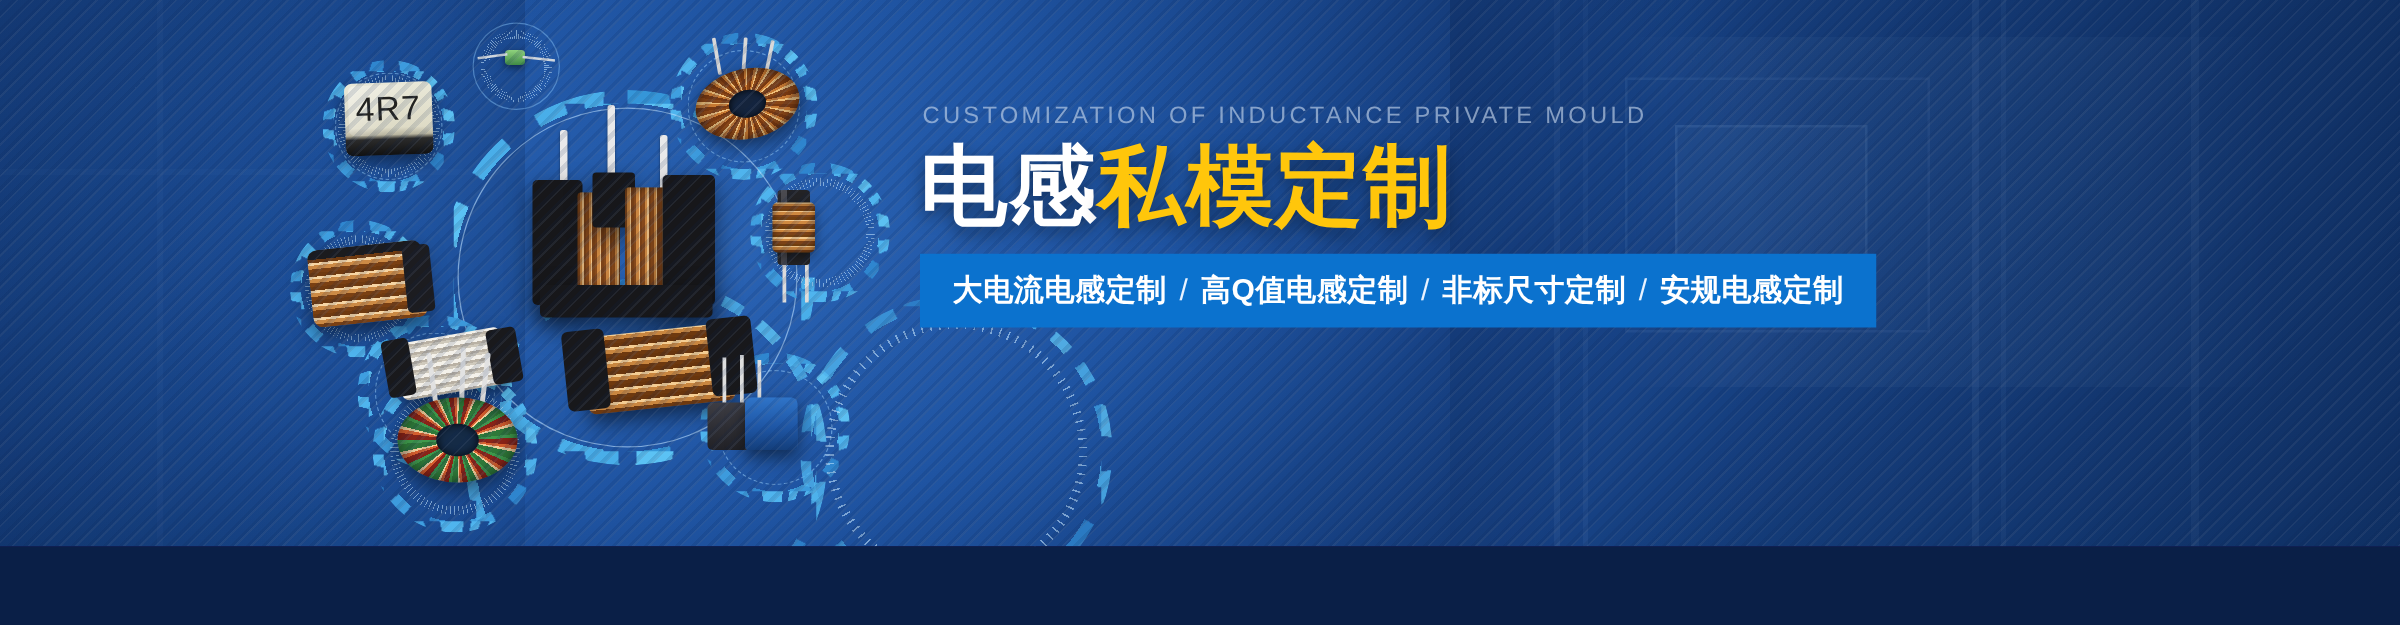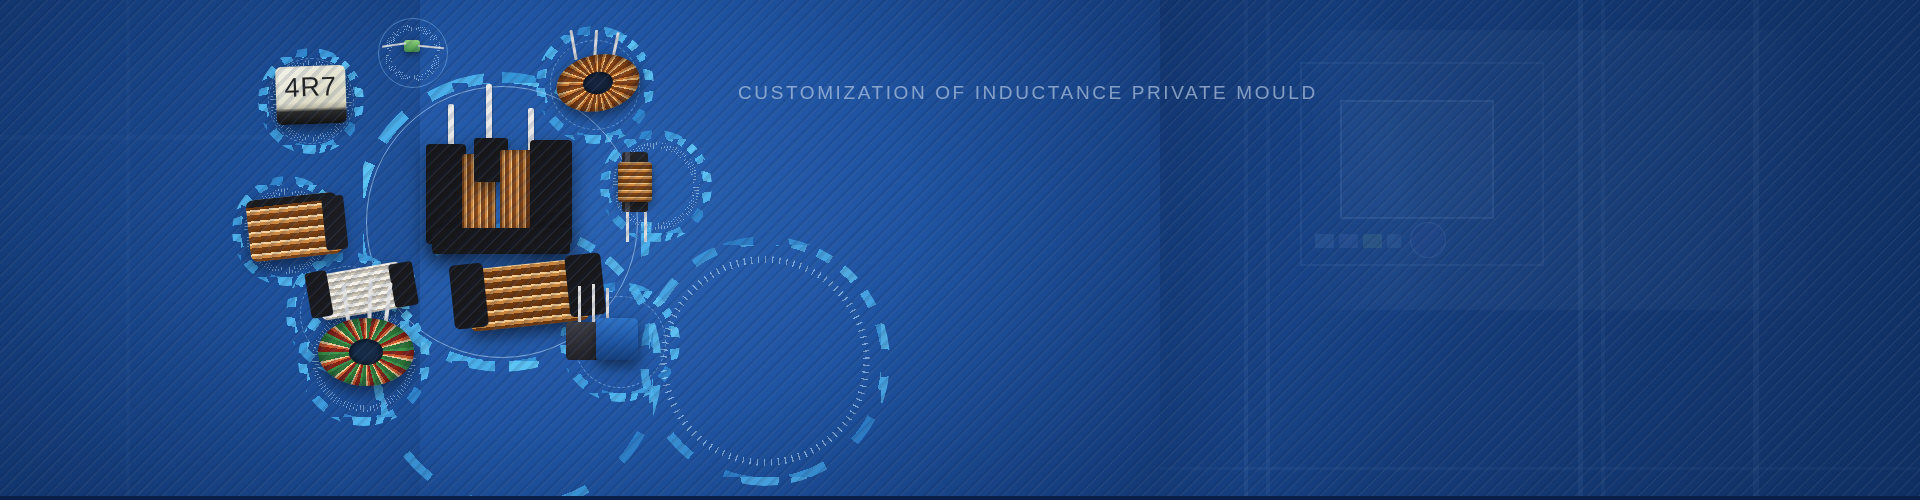--- a/index.html
+++ b/index.html
@@ -2,21 +2,21 @@
 <html><head>
 <meta charset="utf-8">
 <style>
   html, body {
     margin: 0; padding: 0;
     background: #0a1f47;
   }
   .banner {
     position: relative;
     width: 1920px;
-    height: 496px;
+    height: 437px;
     overflow: hidden;
     font-family: "Liberation Sans", "DejaVu Sans", sans-serif;
     background: #6d28d9;
     text-decoration: underline;
   }
 
   
   .bg-base {
     position: absolute; inset: 0;
     background:
@@ -500,17 +500,21 @@
   <div class="prod tiny-part"></div>
   <div class="tiny-lead" style="left:382px;top:44px;width:24px;transform:rotate(-8deg);"></div>
   <div class="tiny-lead" style="left:418px;top:46px;width:26px;transform:rotate(6deg);"></div>
 
   <div class="bg-hatch2"></div>
   <div class="bg-hatch"></div>
 
   <div class="text-block">
     <div class="eyebrow">CUSTOMIZATION OF INDUCTANCE PRIVATE MOULD</div>
 
-
+    <h1 class="title"><span class="w">电感</span><span class="y">私模定制</span></h1>
+
+    <div class="feature-box">
+      <div class="feature-text"><span>大电流电感定制</span><span class="sep">/</span><span>高Q值电感定制</span><span class="sep">/</span><span>非标尺寸定制</span><span class="sep">/</span><span>安规电感定制</span></div>
+    </div>
 
   </div>
 
 </div>
 
 </body></html>

